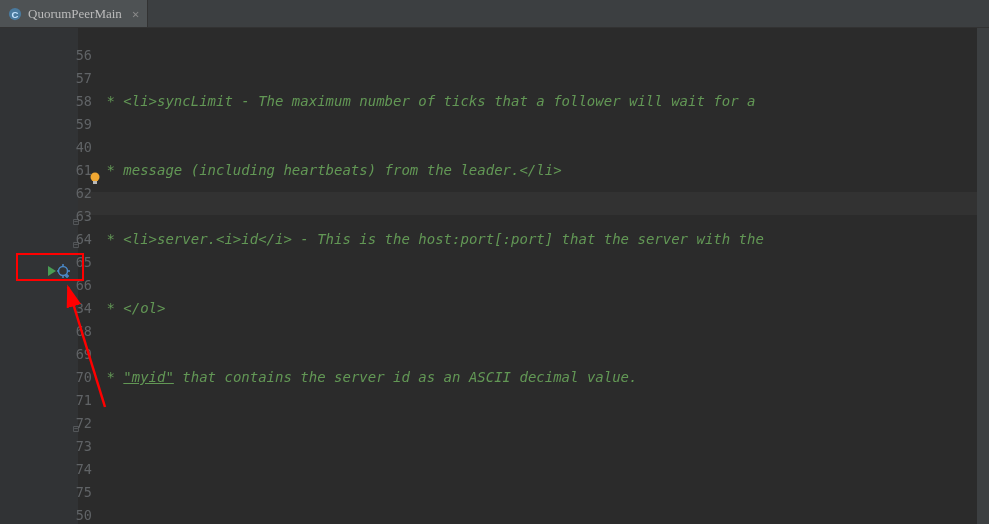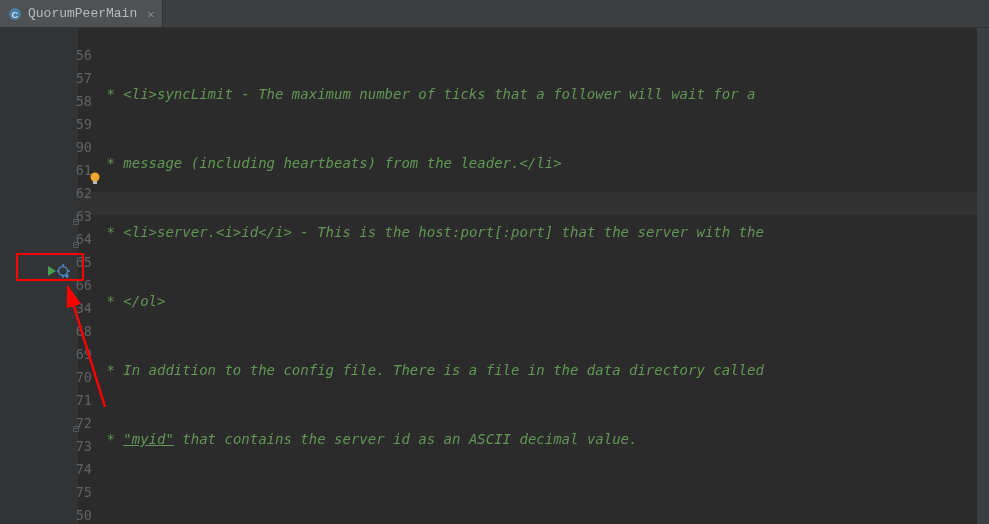--- a/index.html
+++ b/index.html
@@ -1,29 +1,29 @@
 <!DOCTYPE html>
 <html><head>
 <meta charset="utf-8">
 <style>
   * { margin: 0; padding: 0; box-sizing: border-box; }
   body { background: #2b2b2b; font-family: 'Consolas', 'Monaco', monospace; font-size: 14px; color: #a9b7c6; overflow: hidden; width: 989px; height: 524px; }
   
   .tabs { background: #3c3f41; height: 28px; display: flex; align-items: center; border-bottom: 1px solid #323232; }
   .tab { background: #4e5254; height: 27px; display: flex; align-items: center; padding: 0 8px 0 8px; gap: 6px; border-right: 1px solid #323232; }
   .tab-icon { width: 14px; height: 14px; }
-  .tab-label { color: #bbbbbb; font-size: 13px; font-family: Liberation Mono, monospace; }
+  .tab-label { color: #bbbbbb; font-size: 13px; font-family: Liberation Serif, serif; }
   .tab-close { color: #8a8a8a; font-size: 12px; cursor: pointer; margin-left: 4px; }
   
   .editor { display: flex; height: calc(524px - 28px); position: relative; }
   .gutter { background: #313335; width: 78px; flex-shrink: 0; position: relative; }
   .line-numbers { position: absolute; left: 0; width: 44px; text-align: right; color: #606366; line-height: 23px; font-size: 13.5px; padding-top: 16px; margin-left: 48px; }
   .line-numbers div { height: 23px; }
   
-  .code { flex: 1; padding-top: 9px; line-height: 23px; white-space: pre; font-style: italic; position: relative; padding-left: 20px; }
+  .code { flex: 1; padding-top: 9px; line-height: 23px; white-space: pre; font-style: italic; position: relative; padding-left: 20px; margin-top: 7px; }
   .code-line { height: 23px; }
   
   .c-comment { color: #629755; font-style: italic; }
   .c-link { color: #629755; font-style: italic; text-decoration: underline; }
   
   .cursor-line { background: #323232; position: absolute; left: 0; right: 0; height: 23px; z-index: 0; }
   .code-line.rel { position: relative; z-index: 1; }
   
   .bulb { position: absolute; left: 88px; width: 14px; height: 14px; }
   
@@ -53,21 +53,21 @@
 
 <div class="editor">
   <div class="cursor-line" style="top:164px;"></div>
 
   <div class="gutter">
     <div class="line-numbers">
       <div>56</div>
         <div>57</div>
         <div>58</div>
         <div>59</div>
-        <div>90</div>
+        <div>40</div>
         <div>61</div>
         <div>62</div>
         <div>63</div>
         <div>64</div>
         <div>65</div>
         <div>66</div>
         <div>34</div>
         <div>68</div>
         <div>69</div>
         <div>70</div>
@@ -94,21 +94,20 @@
   <svg class="bulb" style="top:143px;" viewBox="0 0 14 14">
       <circle cx="7" cy="6" r="4.5" fill="#f0a732"></circle>
       <rect x="5" y="10" width="4" height="3" fill="#b8b8b8"></rect>
     </svg>
 
   <div class="code">
     <div class="code-line rel"><span class="c-comment"> * &lt;li&gt;syncLimit - The maximum number of ticks that a follower will wait for a</span></div>
     <div class="code-line rel"><span class="c-comment"> * message (including heartbeats) from the leader.&lt;/li&gt;</span></div>
     <div class="code-line rel"><span class="c-comment"> * &lt;li&gt;server.&lt;i&gt;id&lt;/i&gt;</span><span class="c-comment"> - This is the host:port[:port] that the server with the</span></div>
     <div class="code-line rel"><span class="c-comment"> * &lt;/ol&gt;</span></div>
-    <div class="code-line rel"><span class="c-comment"> * In addition to the config file. There is a file in the data directory called</span></div>
     <div class="code-line rel"><span class="c-comment"> * </span><span class="c-link">"myid"</span><span class="c-comment"> that contains the server id as an ASCII decimal value.</span></div>
     
     
     
     
     
     
     
     
     

